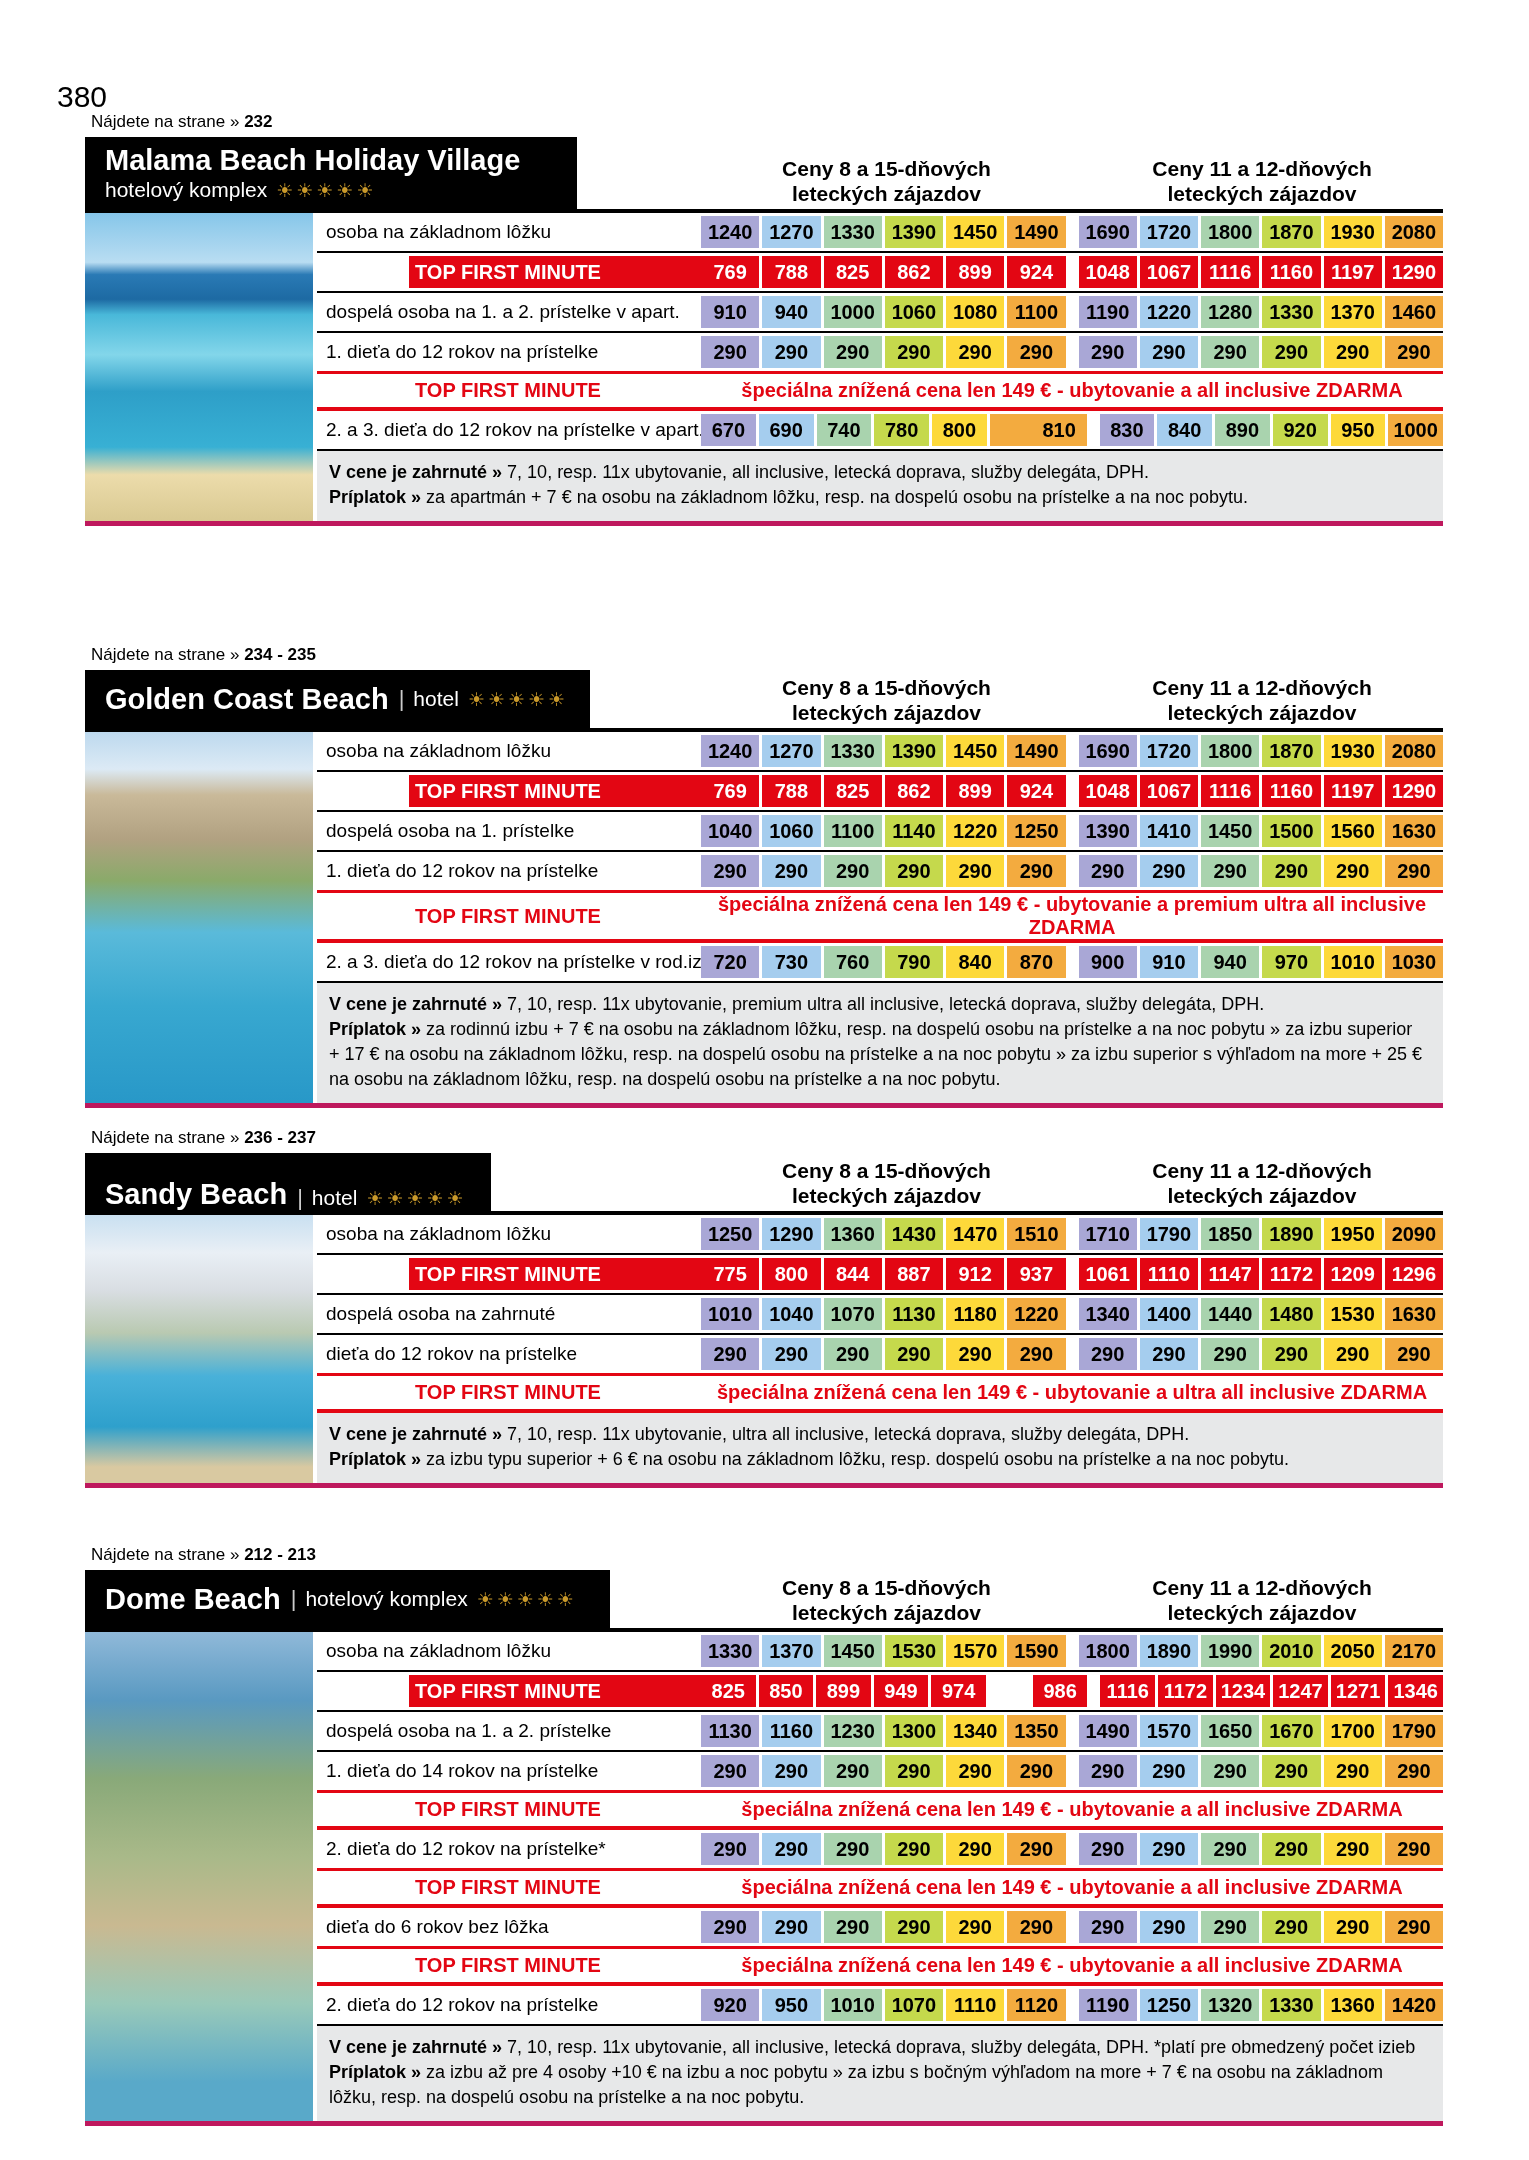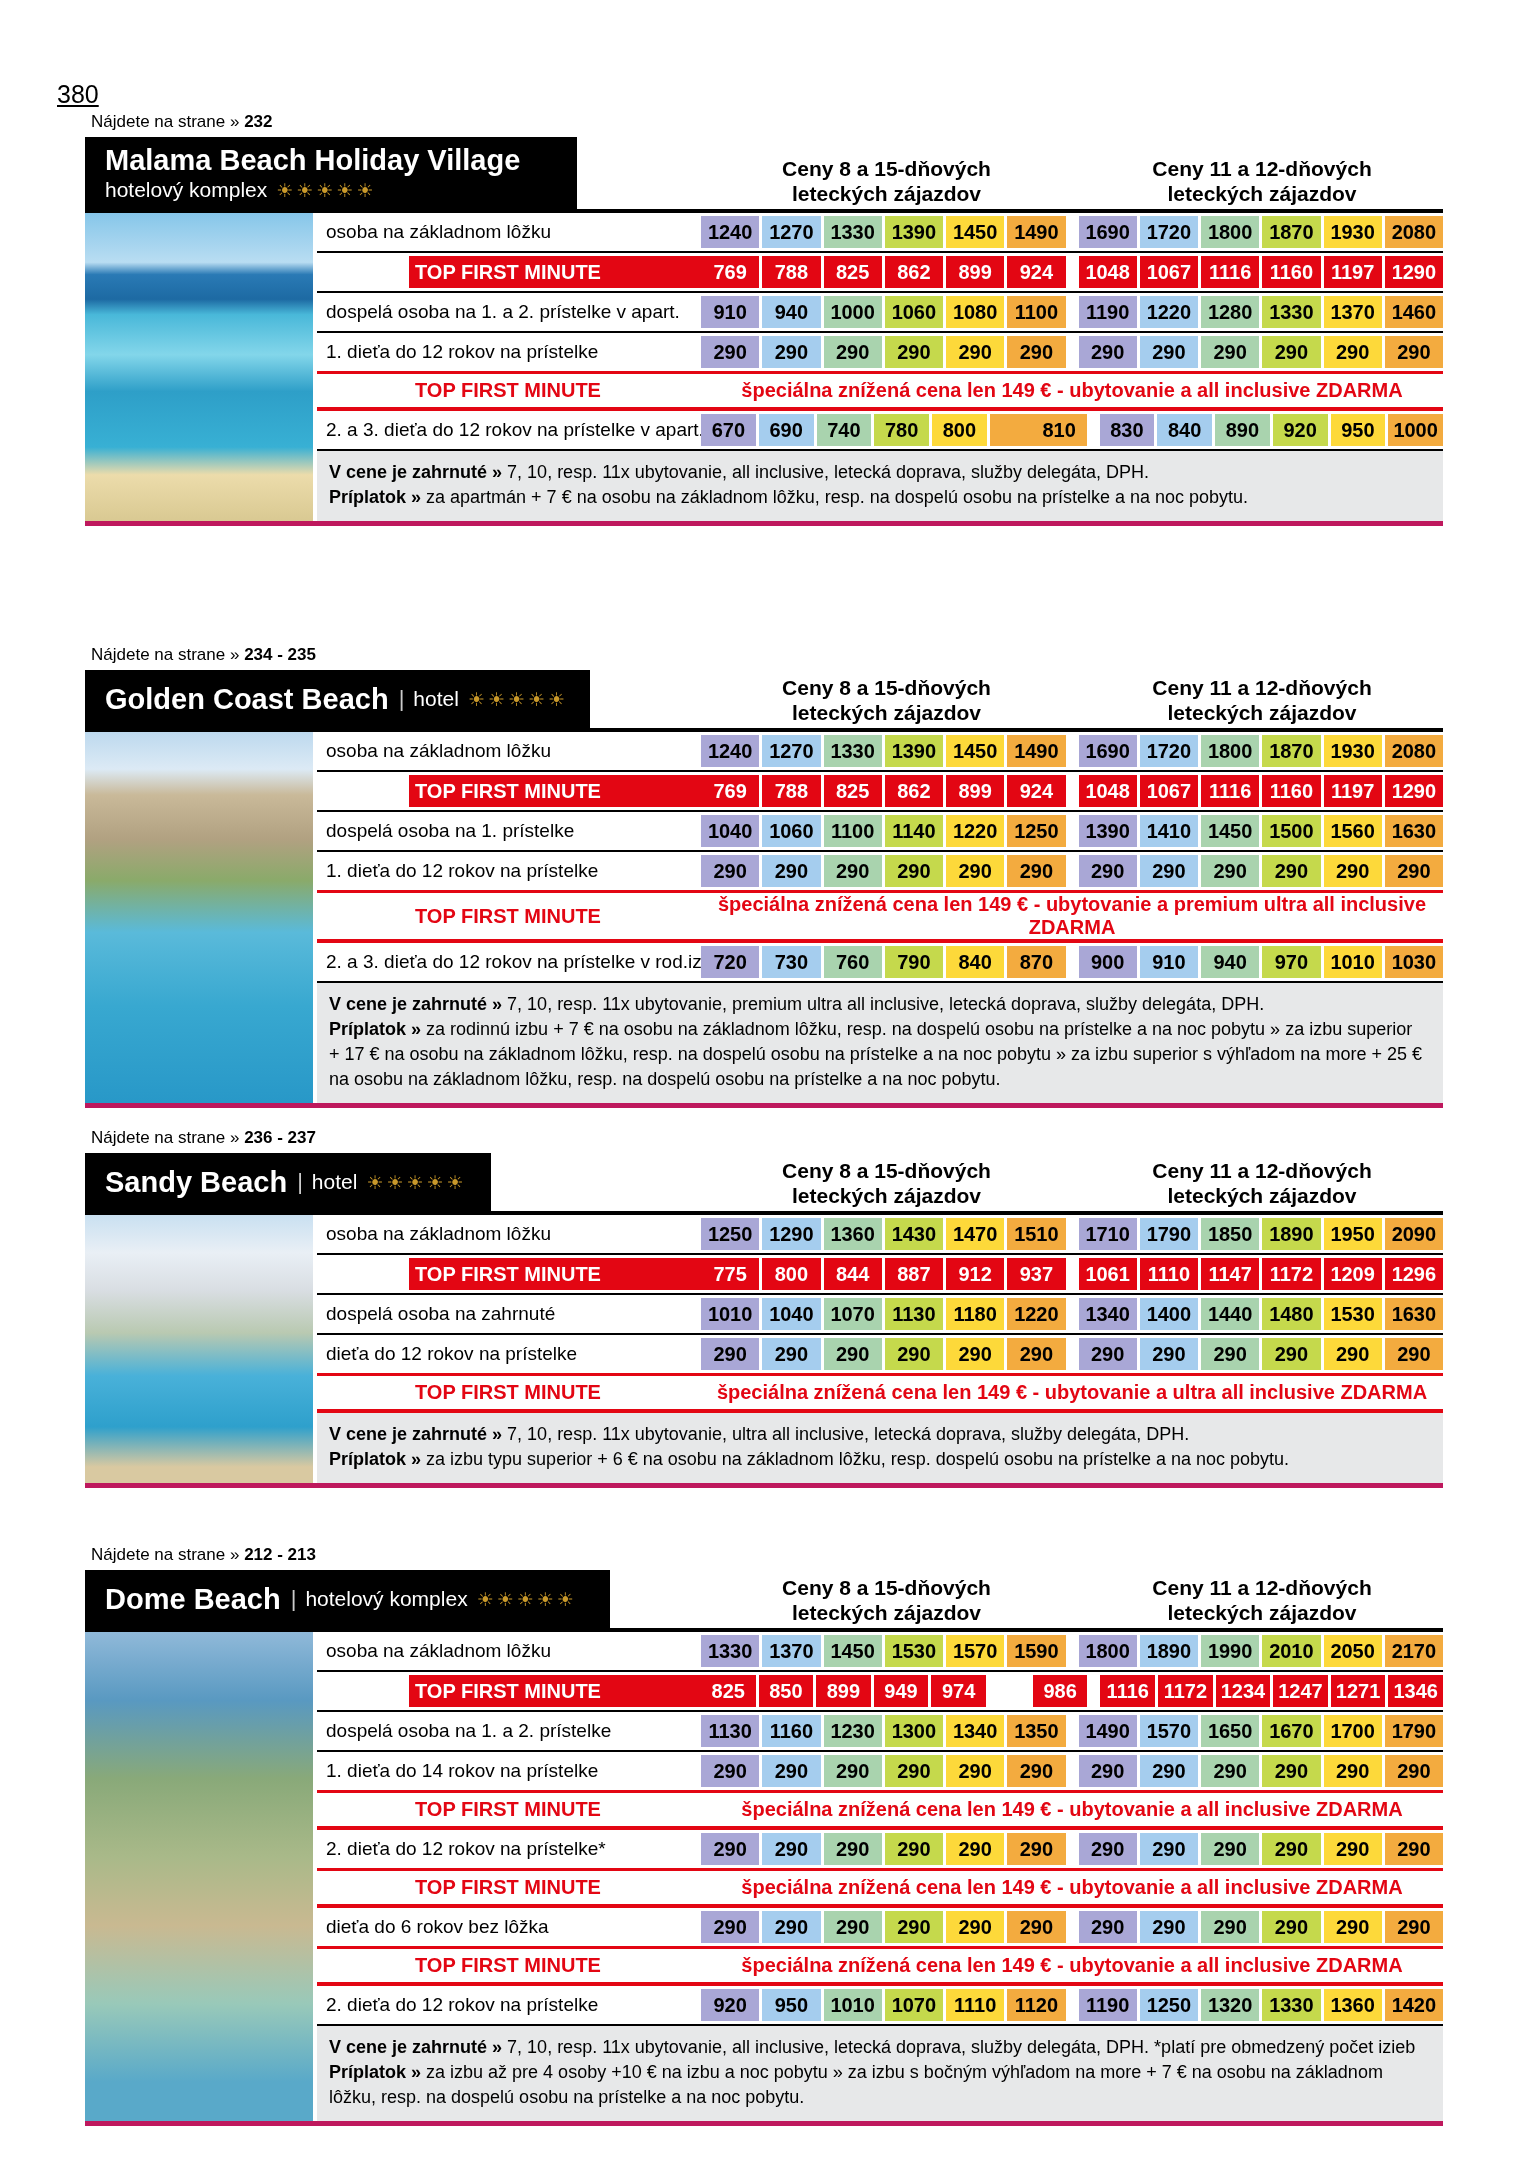--- a/index.html
+++ b/index.html
@@ -1,31 +1,31 @@
 <!DOCTYPE html>
 <html><head>
 <meta charset="utf-8">
 <style>
   html,body{margin:0;padding:0;background:#fff;}
   body{width:1529px;height:2160px;position:relative;overflow:hidden;
        font-family:"Liberation Sans",sans-serif;color:#000;}
-  .page-number{position:absolute;left:57px;top:80px;font-size:25px;text-decoration:underline;}
+  .page-number{position:absolute;left:57px;top:80px;font-size:30px;}
 
   .section{position:absolute;left:85px;width:1358px;}
   #sec0{top:112px;} #sec1{top:645px;} #sec2{top:1128px;} #sec3{top:1545px;}
 
   .pageref{font-size:17px;margin:0 0 5px 6px;}
   .pageref b{font-weight:700;}
 
   .head{position:relative;height:58px;}
   #sec0 .head{height:72px;}
   .bar{background:#000;color:#fff;height:100%;box-sizing:border-box;
        display:flex;flex-direction:row;align-items:center;gap:10px;padding:0 20px;}
   #sec0 .bar{width:492px;flex-direction:column;align-items:flex-start;justify-content:center;gap:1px;}
-  #sec1 .bar{width:505px;} #sec2 .bar{width:406px;} #sec3 .bar{width:525px;}
+  #sec1 .bar{width:505px;} #sec2 .bar{width:406px;align-items:flex-end;} #sec3 .bar{width:525px;}
   .bar .name{font-weight:700;font-size:29px;white-space:nowrap;}
   .bar .l2{display:flex;align-items:center;gap:9px;}
   .bar .cat{font-size:21px;font-weight:400;white-space:nowrap;}
   .bar .pipe{color:#ccc;font-size:22px;font-weight:300;}
   .stars{font-size:19px;letter-spacing:3px;white-space:nowrap;}
 
   .grp{position:absolute;bottom:2px;text-align:center;font-weight:700;
        font-size:21px;line-height:1.18;}
   .grp.g1{left:619px;width:365px;}
   .grp.g2{left:996px;width:362px;}

